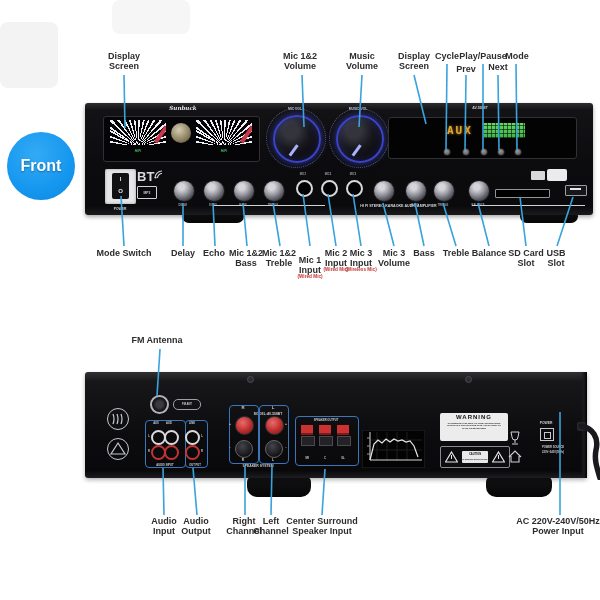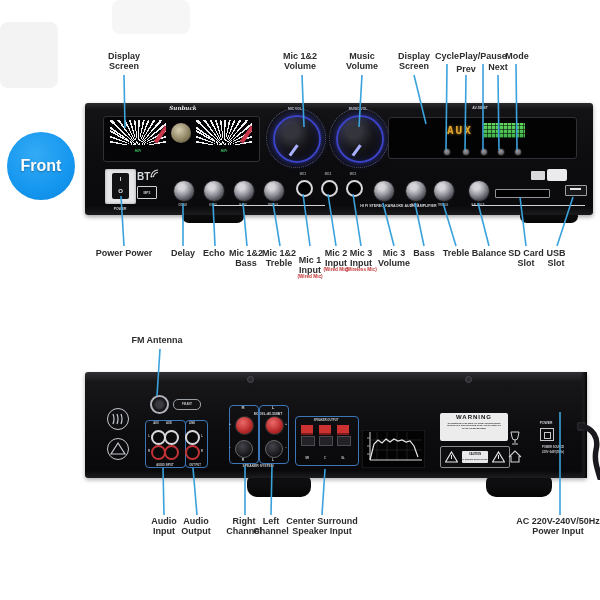--- a/index.html
+++ b/index.html
@@ -146,21 +146,21 @@
     <div class="btn" style="left:429px;top:45px;"></div>
 
     <div class="abs" style="left:20px;top:66px;width:31px;height:35px;background:#e6e6e8;border-radius:2px;box-shadow:inset 0 0 3px #999;">
       <div class="abs" style="left:7px;top:4px;width:17px;height:26px;background:#121214;border-radius:2px;text-align:center;color:#e8e8ea;font-size:6px;line-height:12px;font-weight:bold;">
         <span style="display:block;">I</span>
         <span style="display:block;">O</span>
       </div>
     </div>
     <div class="t3" style="left:35px;top:102px;">POWER</div>
 
-    <div class="abs" style="left:52px;top:66px;color:#d7dade;font-weight:bold;font-size:10px;">
+    <div class="abs" style="left:52px;top:66px;color:#d7dade;font-weight:bold;font-size:13px;">
       <span>BT</span><svg width="9" height="9" style="vertical-align:2px;">
           <path d="M1 8 a7 7 0 0 1 7 -7 M3.5 8 a4.5 4.5 0 0 1 4.5 -4.5" stroke="#d7dade" stroke-width="1.1" fill="none"></path>
           <circle cx="1.6" cy="7.6" r="1" fill="#d7dade"></circle>
         </svg>
     </div>
     <div class="abs" style="left:52px;top:83px;width:18px;height:11px;border:1px solid #cfd2d6;border-radius:1px;text-align:center;">
       <span class="abs t3" style="left:9px;top:2px;">MP3</span>
     </div>
 
     <div class="knobsm" style="left:88px;top:77px;"></div>
@@ -194,21 +194,21 @@
     </div>
 
     <div class="abs" style="left:128px;top:98px;width:372px;height:9px;display:flex;align-items:center;">
       <span style="flex:0 0 112px;height:1px;background:#cfd2d6;"></span>
       <span style="font-size:7px;font-weight:bold;color:#d3d6da;white-space:nowrap;transform:scale(.52);">HI FI STEREO KARAOKE AUDIO AMPLIFIER</span>
       <span style="flex:1;height:1px;background:#cfd2d6;"></span>
     </div>
   </div>
 
   <div class="lbl" style="left:124px;top:249px;">
-    <span class="ln">Power Power</span>
+    <span class="ln">Mode Switch</span>
   </div>
   <div class="lbl" style="left:183px;top:249px;">
     <span class="ln">Delay</span>
   </div>
   <div class="lbl" style="left:214px;top:249px;">
     <span class="ln">Echo</span>
   </div>
   <div class="lbl" style="left:246px;top:249px;">
     <span class="ln">Mic 1&amp;2</span>
     <span class="ln">Bass</span>

